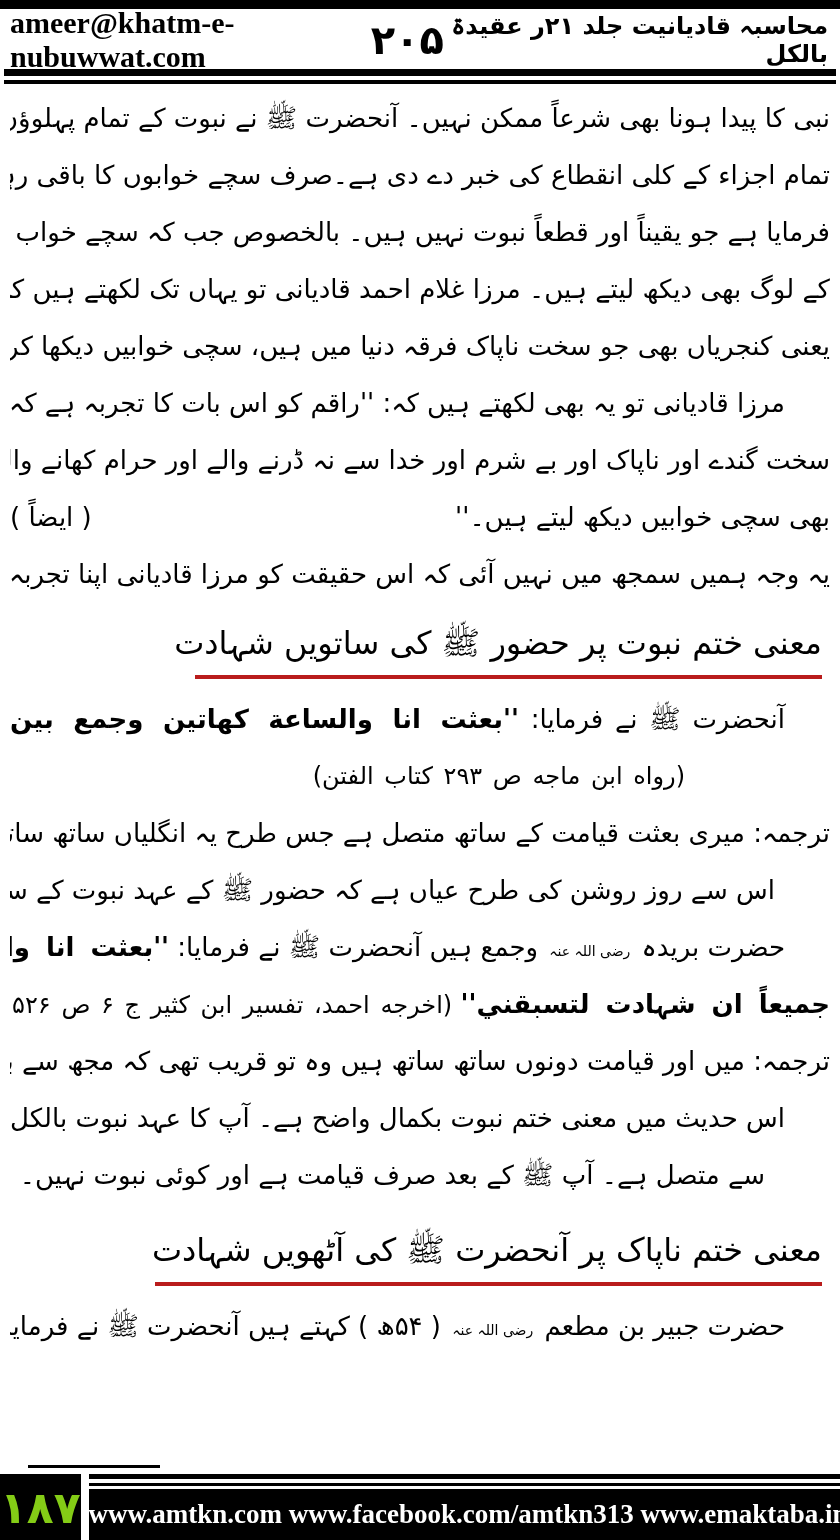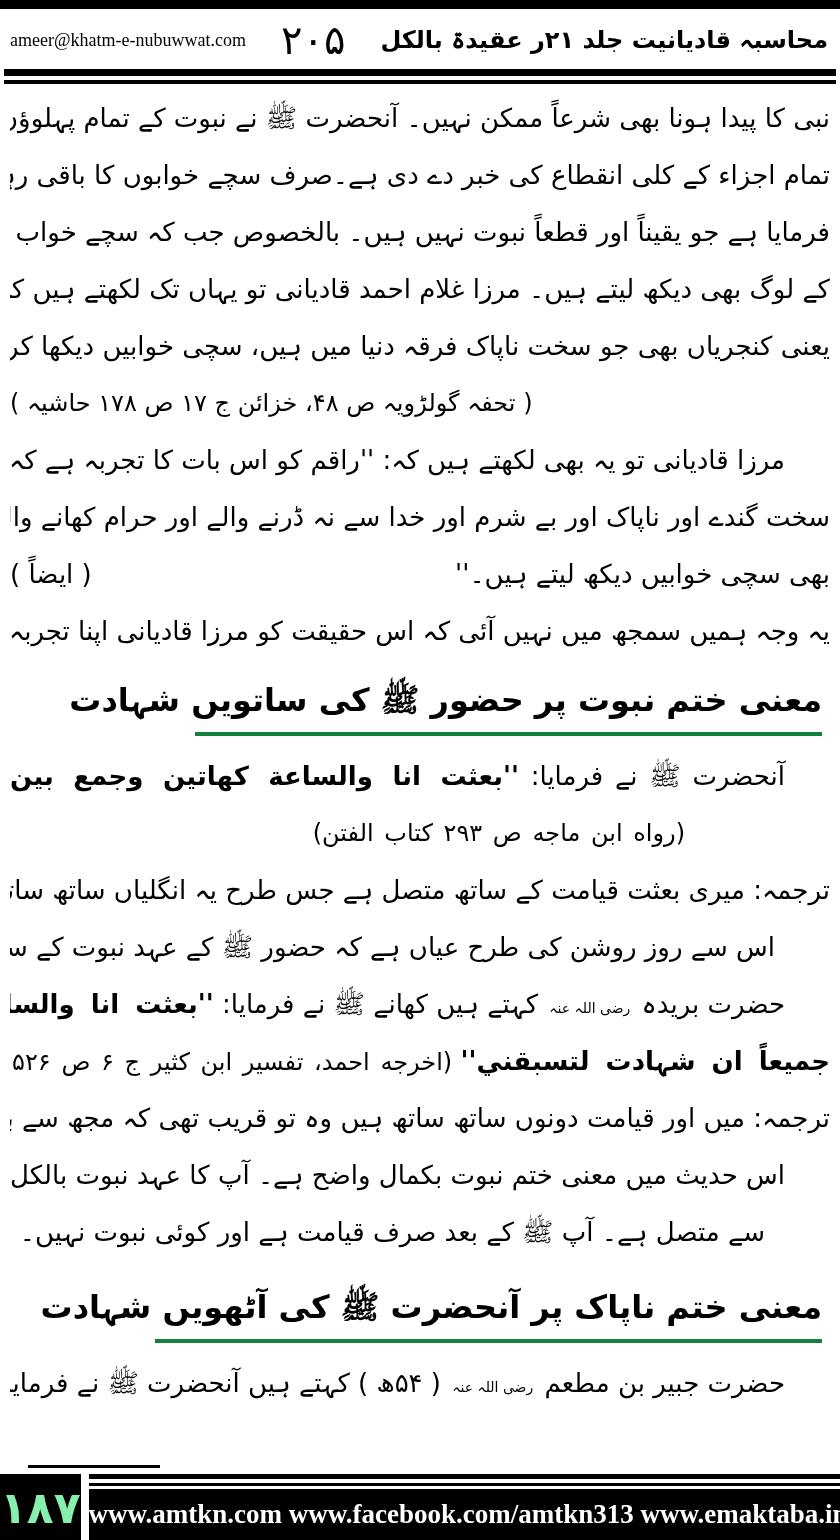--- a/index.html
+++ b/index.html
@@ -2,51 +2,51 @@
 <html lang="ur"><head>
 <meta charset="utf-8">
 <style>
   html,body{margin:0;padding:0;background:#fff;}
   .page{
     position:relative;width:840px;height:1540px;overflow:hidden;background:#fff;
     font-family:"DejaVu Sans",sans-serif;color:#000;
   }
   .topbar{height:9px;background:#000;}
   .header{display:flex;align-items:center;justify-content:space-between;padding:5px 12px 2px 10px;height:52px;}
-  .email{font-family:"Liberation Serif",serif;font-weight:normal;font-size:18px;direction:ltr;}
-  .pagenum-top{font-size:40px;font-weight:normal;line-height:1;}
+  .email{font-family:"Liberation Serif",serif;font-weight:bold;font-size:30px;direction:ltr;}
+  .pagenum-top{font-size:40px;font-weight:bold;line-height:1;}
   .book-title{direction:rtl;font-size:24px;font-weight:bold;}
   .double-rule{margin:1px 4px 0 4px;}
   .dr-thick{height:7px;background:#000;}
   .dr-gap{height:4px;background:#fff;}
   .dr-thin{height:4px;background:#000;}
 
   .main{direction:rtl;padding:6px 10px 0 10px;}
   .line{height:57px;line-height:57px;font-size:26px;white-space:nowrap;overflow:hidden;}
   .j{text-align:justify;text-align-last:justify;}
   .r{text-align:right;}
   .ref-left{text-align:left;font-size:24px;}
   .indent{padding-right:45px;}
   .ind-sm{padding-right:55px;}
   .split{display:flex;justify-content:space-between;align-items:center;}
   .naskh{font-weight:bold;word-spacing:7px;}
   .naskh-sm{font-weight:normal;font-size:24px;word-spacing:3px;}
   .honor{font-size:14px;font-weight:normal;padding:0 3px;}
   .qrow2{padding:0 145px 0 60px;}
   .p7l2{padding:0 65px 0 85px;}
   .heading{
-    font-size:32px;font-weight:bold;text-align:center;white-space:nowrap;
-    border-bottom:4px solid #15803d;height:62px;line-height:60px;
+    font-size:32px;font-weight:normal;text-align:center;white-space:nowrap;
+    border-bottom:4px solid #b91c1c;height:62px;line-height:60px;
     margin:10px 8px 12px 185px;
   }
   .heading.h8{margin-left:145px;margin-top:16px;}
   .footnote-rule{position:absolute;left:28px;bottom:72px;width:132px;height:3px;background:#000;}
   .footer{position:absolute;left:0;right:0;bottom:0;height:66px;display:flex;align-items:stretch;}
   .side-box{
-    width:96px;background:#000;color:#86efac;display:flex;align-items:center;justify-content:center;
+    width:96px;background:#000;color:#84cc16;display:flex;align-items:center;justify-content:center;
     font-size:44px;font-weight:bold;margin-right:8px;
   }
   .bar{flex:1;display:flex;flex-direction:column;margin-right:4px;}
   .bar-r1{height:5px;background:#000;}
   .bar-g1{height:4px;background:#fff;}
   .bar-r2{height:3px;background:#000;}
   .bar-g2{height:3px;background:#fff;}
   .bar-black{
     flex:1;background:#000;color:#fff;text-align:center;direction:ltr;
     font-family:"Liberation Serif",serif;font-weight:bold;font-size:27px;
@@ -73,21 +73,20 @@
   </div>
 
   <div class="main">
 
     <div class="line j">نبی کا پیدا ہونا بھی شرعاً ممکن نہیں۔ آنحضرت ﷺ نے نبوت کے تمام پہلوؤں اور اس کے</div>
     <div class="line j">تمام اجزاء کے کلی انقطاع کی خبر دے دی ہے۔صرف سچے خوابوں کا باقی رہنا آپ نے ذکر</div>
     <div class="line j">فرمایا ہے جو یقیناً اور قطعاً نبوت نہیں ہیں۔ بالخصوص جب کہ سچے خواب بعض اوقات فاسق قسم</div>
     <div class="line j">کے لوگ بھی دیکھ لیتے ہیں۔ مرزا غلام احمد قادیانی تو یہاں تک لکھتے ہیں کہ: ''بعض طوائف</div>
     <div class="line r">یعنی کنجریاں بھی جو سخت ناپاک فرقہ دنیا میں ہیں، سچی خوابیں دیکھا کرتی ہیں۔''</div>
 
-    <div class="line ref-left">( تحفہ گولڑویہ ص ۴۸، خزائن ج ۱۷ ص ۱۷۸ حاشیہ )</div>
 
     <div class="line j indent">مرزا قادیانی تو یہ بھی لکھتے ہیں کہ: ''راقم کو اس بات کا تجربہ ہے کہ اکثر پلید طبع اور</div>
     <div class="line j">سخت گندے اور ناپاک اور بے شرم اور خدا سے نہ ڈرنے والے اور حرام کھانے والے فاسق</div>
     <div class="line split">
       <span>بھی سچی خوابیں دیکھ لیتے ہیں۔''</span>
       <span>( ایضاً )</span>
     </div>
 
     <div class="line j">یہ وجہ ہمیں سمجھ میں نہیں آئی کہ اس حقیقت کو مرزا قادیانی اپنا تجربہ کیسے بتا رہے ہیں۔</div>
 
@@ -100,21 +99,21 @@
     <div class="line split qrow2">
       <span class="naskh-sm">(رواه ابن ماجه ص ۲۹۳ كتاب الفتن)</span>
     </div>
 
     <div class="line j">ترجمہ: میری بعثت قیامت کے ساتھ متصل ہے جس طرح یہ انگلیاں ساتھ ساتھ ہیں۔</div>
     <div class="line j ind-sm">اس سے روز روشن کی طرح عیاں ہے کہ حضور ﷺ کے عہد نبوت کے ساتھ</div>
 
     <div class="line j indent">
       <span>حضرت بریدہ</span>
       <span class="honor">رضی اللہ عنہ</span>
-      <span>کہتے ہیں کھانے ﷺ نے فرمایا:</span>
+      <span>وجمع ہیں آنحضرت ﷺ نے فرمایا:</span>
       <span class="naskh">''بعثت انا والساعة</span>
     </div>
     <div class="line j">
       <span class="naskh">جميعاً ان شہادت لتسبقني''</span>
       <span class="naskh-sm">(اخرجه احمد، تفسير ابن كثير ج ۶ ص ۵۲۶ شامله)</span>
     </div>
     <div class="line j">ترجمہ: میں اور قیامت دونوں ساتھ ساتھ ہیں وہ تو قریب تھی کہ مجھ سے بھی سبقت کرے</div>
 
     <div class="line j indent">اس حدیث میں معنی ختم نبوت بکمال واضح ہے۔ آپ کا عہد نبوت بالکل قیامت</div>
     <div class="line j p7l2">سے متصل ہے۔ آپ ﷺ کے بعد صرف قیامت ہے اور کوئی نبوت نہیں۔</div>

